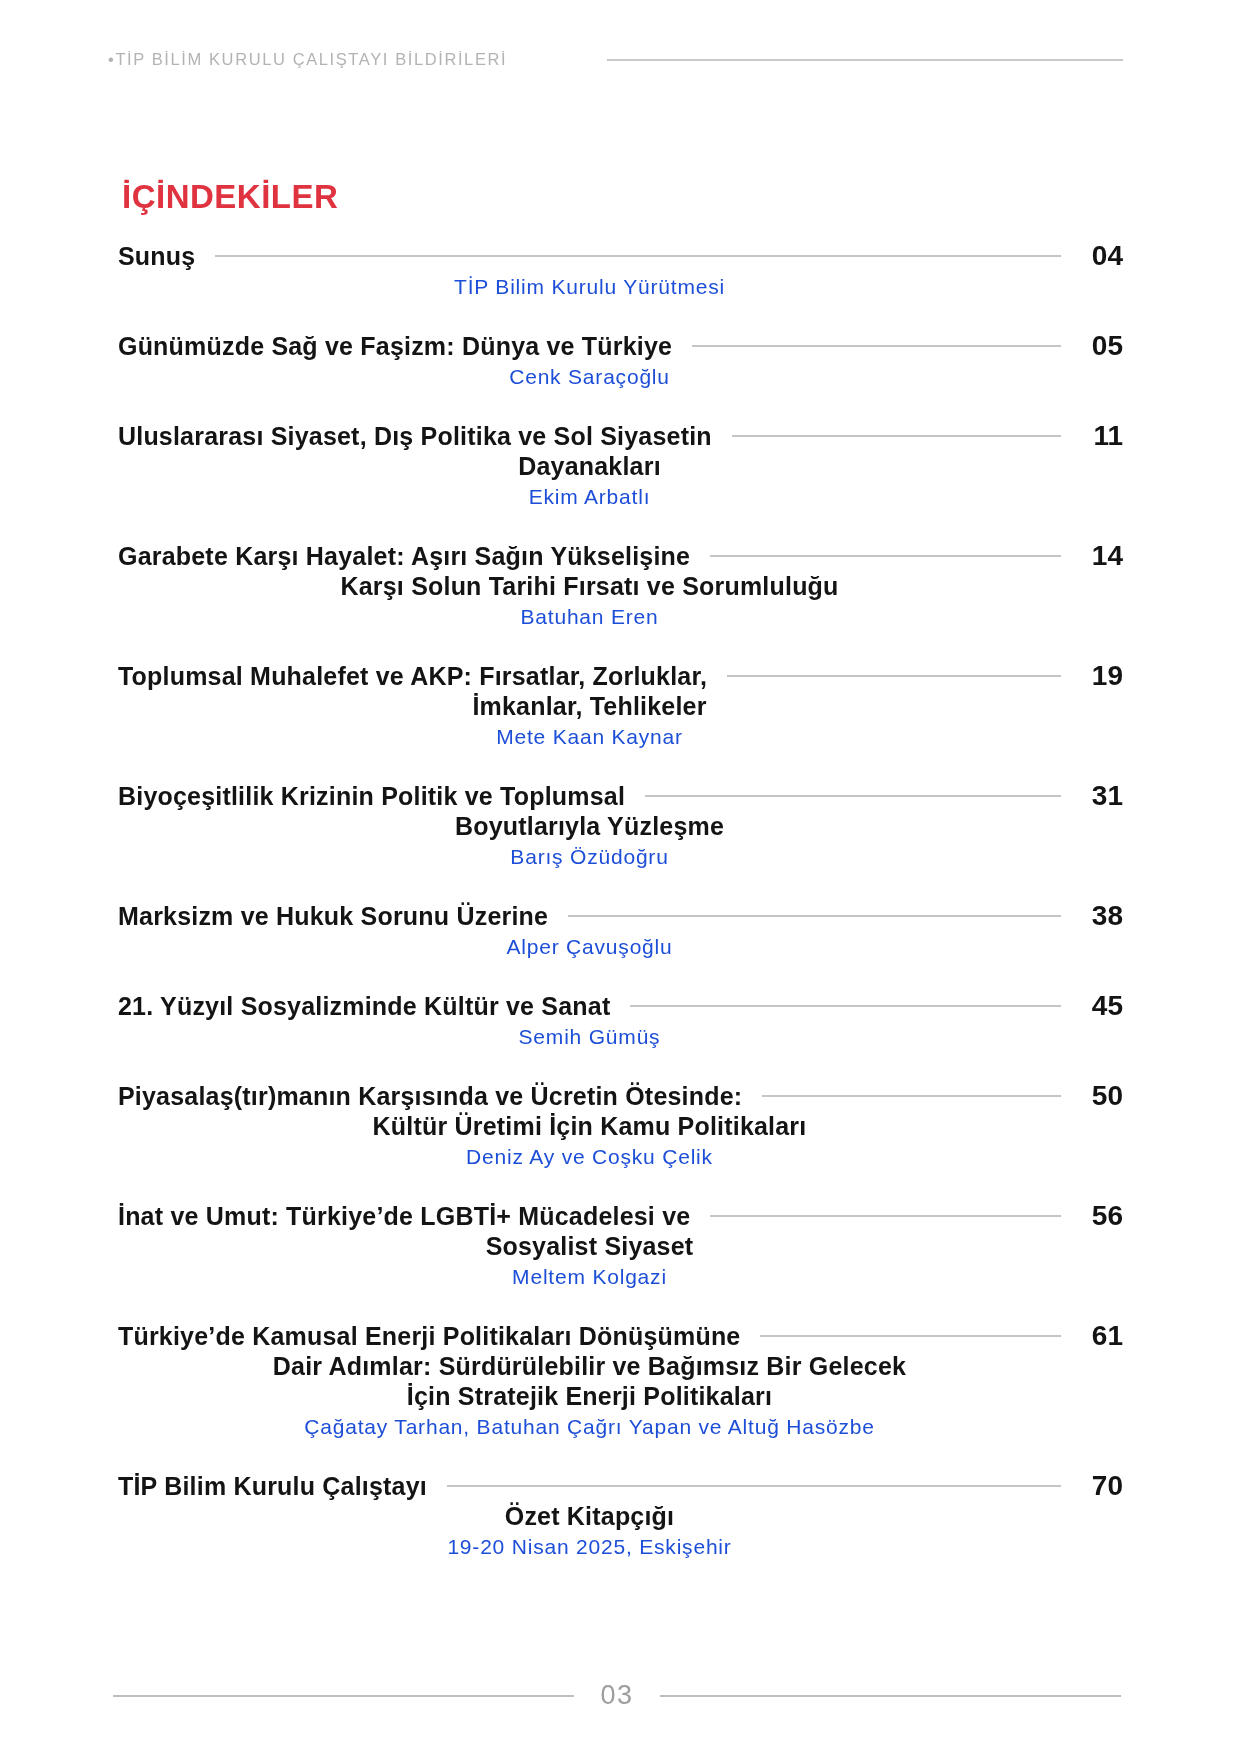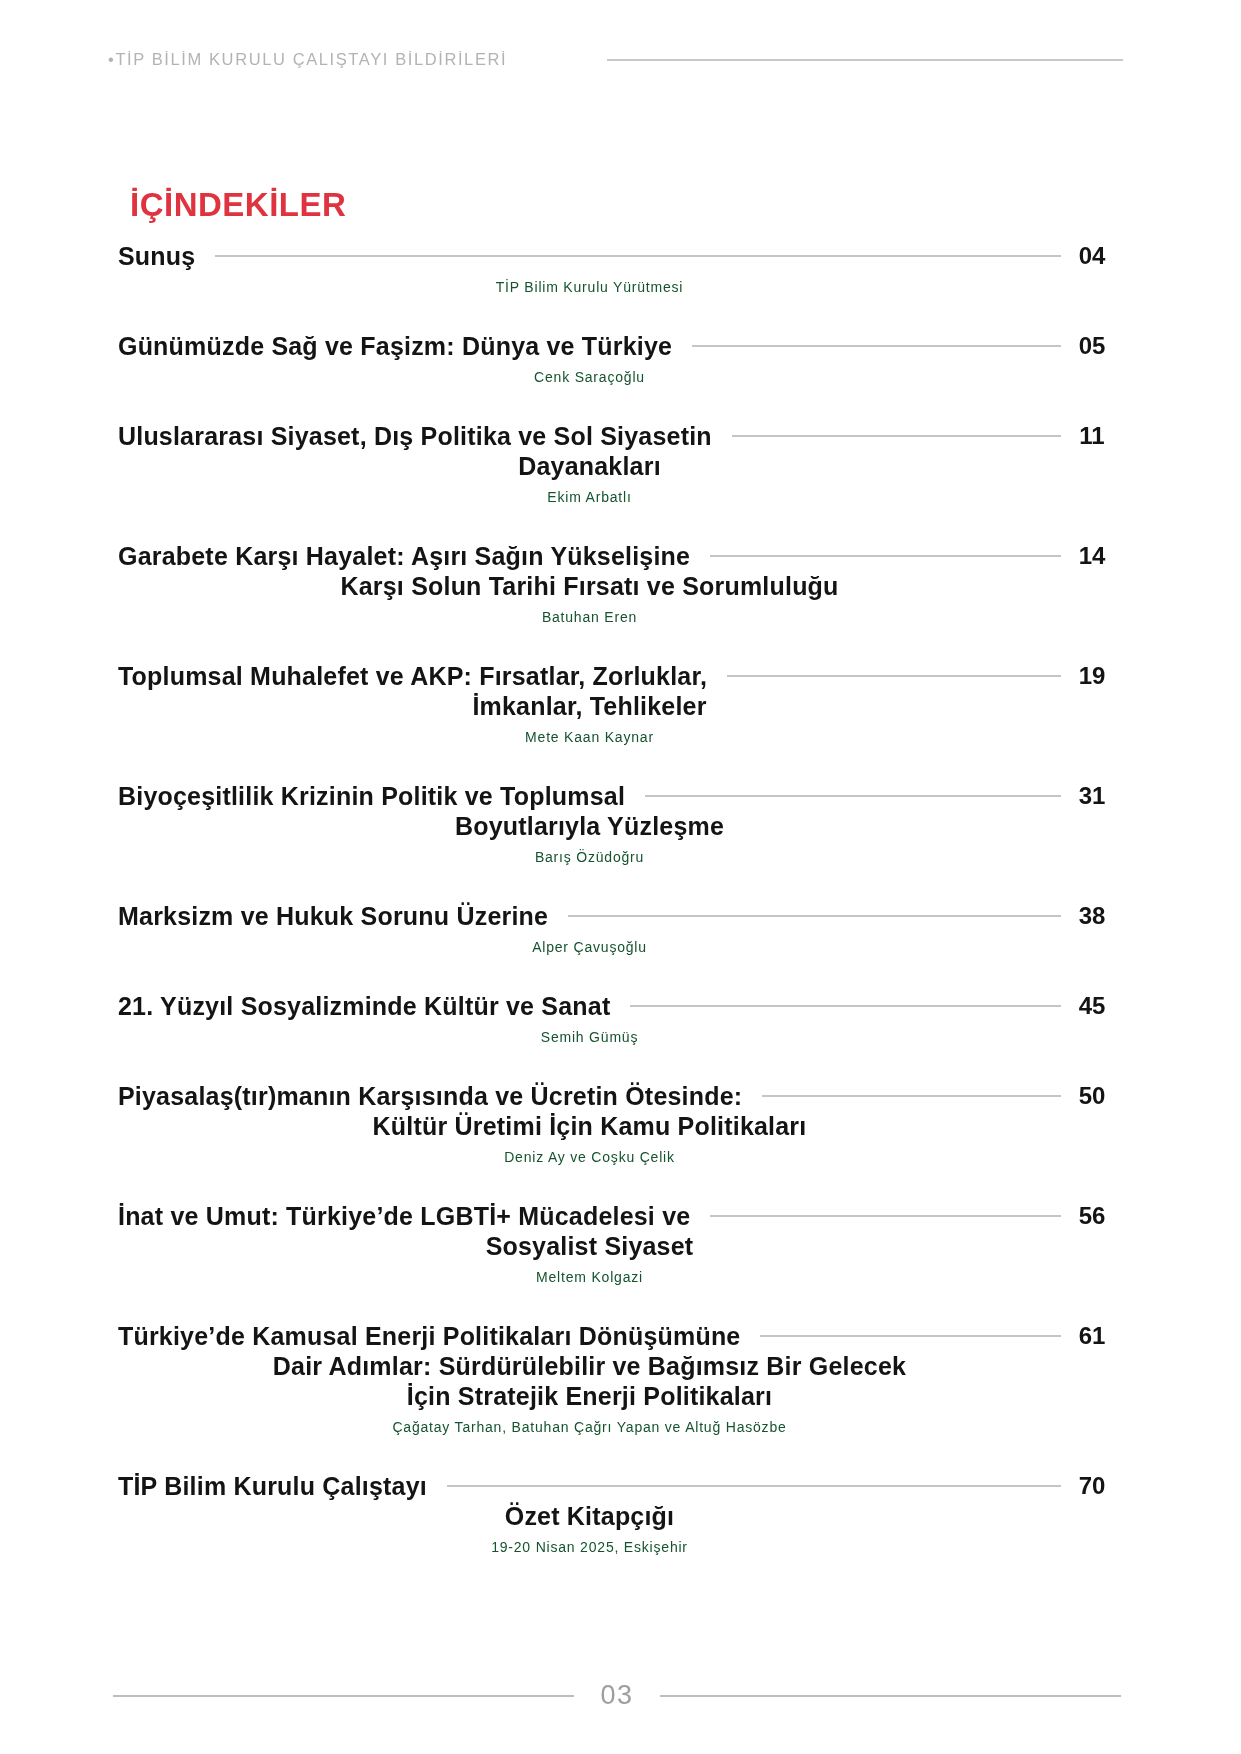--- a/index.html
+++ b/index.html
@@ -30,21 +30,21 @@
     flex: 1;
     height: 2px;
     background: #c9c9c9;
     margin-left: 100px;
   }
 
   
   .toc-title {
     position: absolute;
     top: 174px; left: 118px;
-    margin: 12px;
+    margin: 4px;
     font-size: 33px;
     line-height: 38px;
     font-weight: bold;
     letter-spacing: 0.5px;
     color: #df3340;
   }
 
   
   .toc-list {
     position: absolute;
@@ -69,31 +69,31 @@
     white-space: nowrap;
   }
   .leader {
     flex: 1;
     min-width: 30px;
     height: 2px;
     background: #c5c5c5;
     margin-left: 20px;
   }
   .author {
-    font-size: 14px;
+    font-size: 21px;
     line-height: 28px;
     letter-spacing: 0.8px;
     margin-top: 2px;
-    color: #14532d;
+    color: #1d4ed8;
   }
   .entry-page {
     width: 62px;
-    text-align: center;
+    text-align: right;
     font-weight: bold;
-    font-size: 24px;
+    font-size: 28px;
     line-height: 30px;
     color: #141414;
   }
 
   
   .footer {
     position: absolute;
     left: 113px; right: 120px; top: 1680px;
     display: flex;
     align-items: center;

